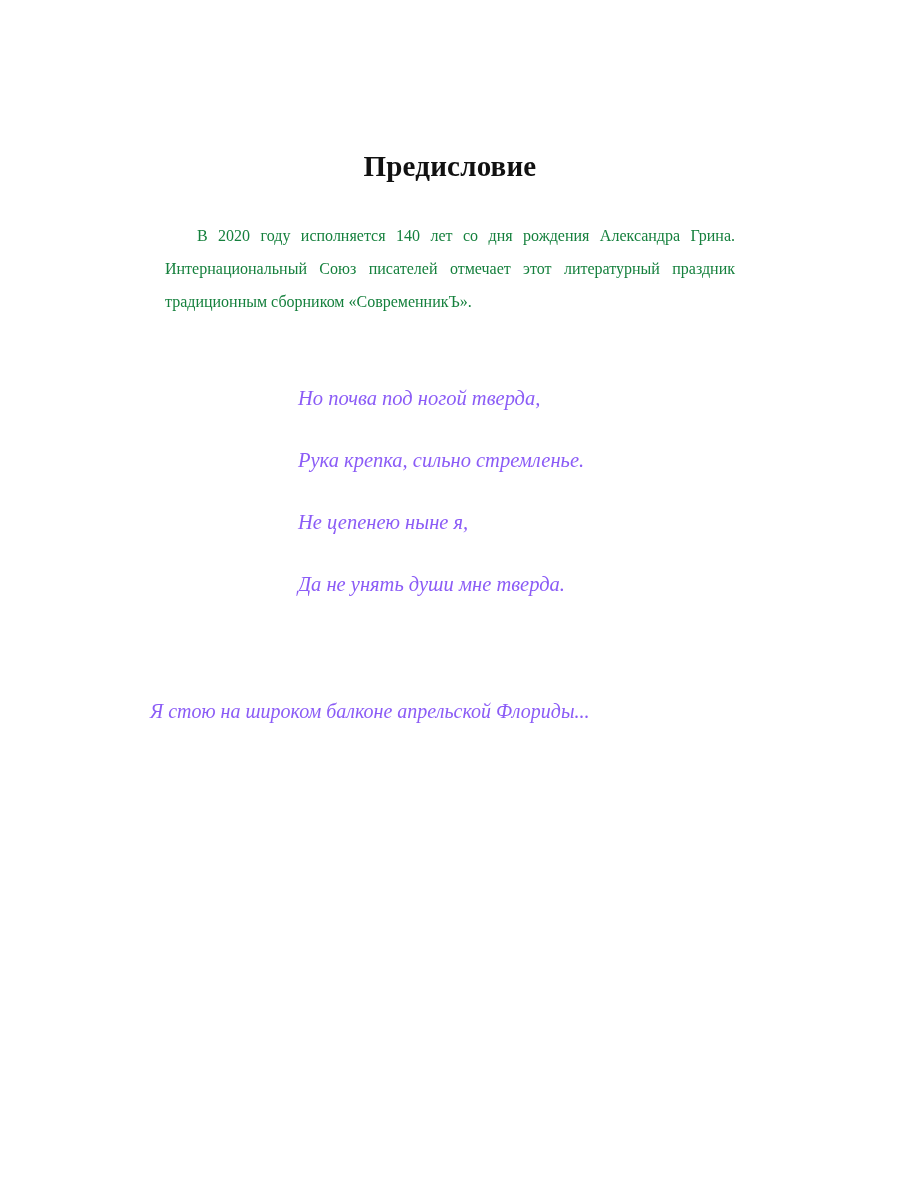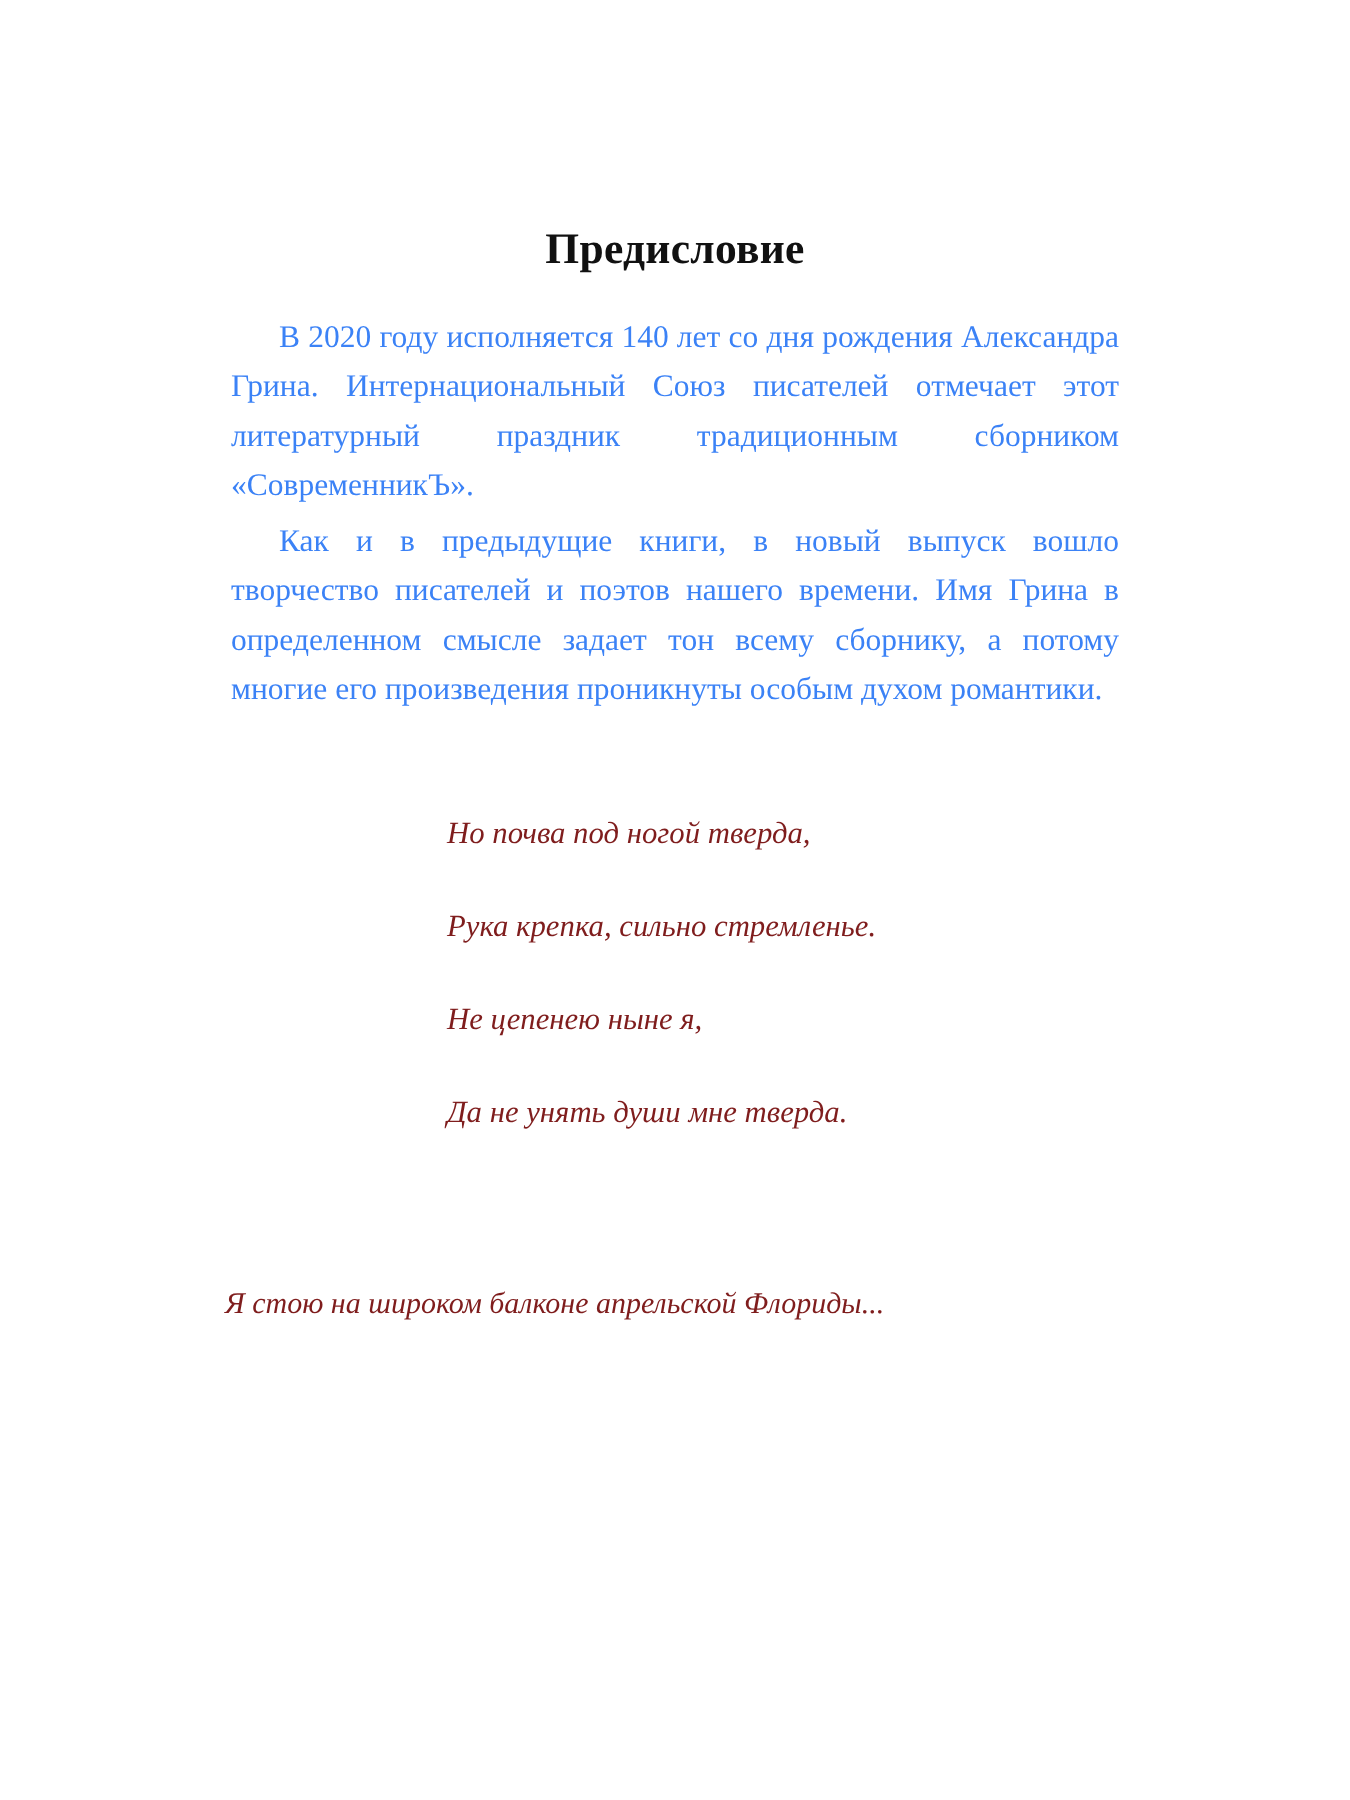--- a/index.html
+++ b/index.html
@@ -42,39 +42,39 @@
   }
 
   .body-block {
     position: absolute;
     top: 204px;
     left: 0;
     width: 600px;
   }
 
   p.para {
-    margin: 4px;
-    font-size: 21px;
+    margin: 15px;
+    font-size: 16px;
     line-height: 33px;
     text-align: justify;
     text-indent: 32px;
     hyphens: manual;
-    color: #3b82f6;
+    color: #15803d;
   }
 
   p.para.gap-before {
     margin-top: 26px;
   }
 
   .verse {
     margin: 0;
     font-style: italic;
     font-size: 20.5px;
     line-height: 31px;
-    color: #7f1d1d;
+    color: #8b5cf6;
     white-space: pre-line;
   }
 
   .verse-indented {
     margin-top: 34px;
     margin-bottom: 0;
     padding-left: 148px;
   }
 
   .verse-flush {
@@ -105,21 +105,20 @@
 <div class="page">
 
   <div class="content">
 
     <h1 class="chapter-title">Предисловие</h1>
 
     <div class="body-block">
 
       <p class="para">В 2020 году исполняется 140 лет со дня рождения Александра Грина. Интернациональный Союз писателей отмечает этот литературный праздник традиционным сборником «СовременникЪ».</p>
 
-      <p class="para">Как и в предыдущие книги, в новый выпуск вошло творчество писателей и поэтов нашего времени. Имя Грина в определенном смысле задает тон всему сборнику, а потому многие его произведения проникнуты особым духом романтики.</p>
 
 
       <div class="verse verse-indented">
         <span class="verse-line">Но почва под ногой тверда,</span>
         <span class="verse-line">Рука крепка, сильно стремленье.</span>
         <span class="verse-line">Не цепенею ныне я,</span>
         <span class="verse-line">Да не унять души мне тверда.</span>
       </div>
 
 

